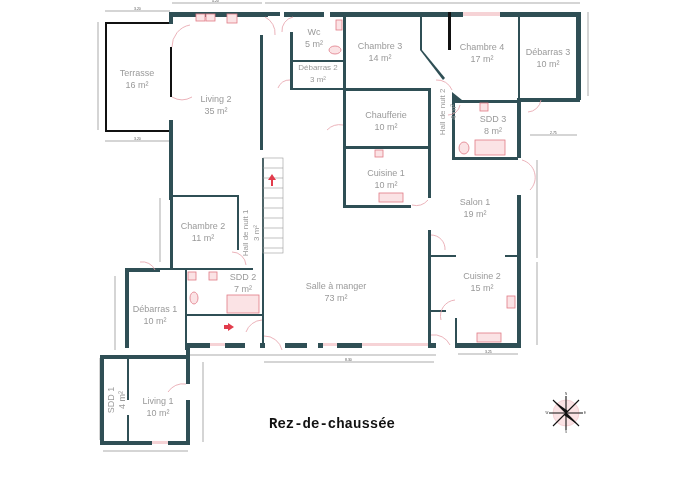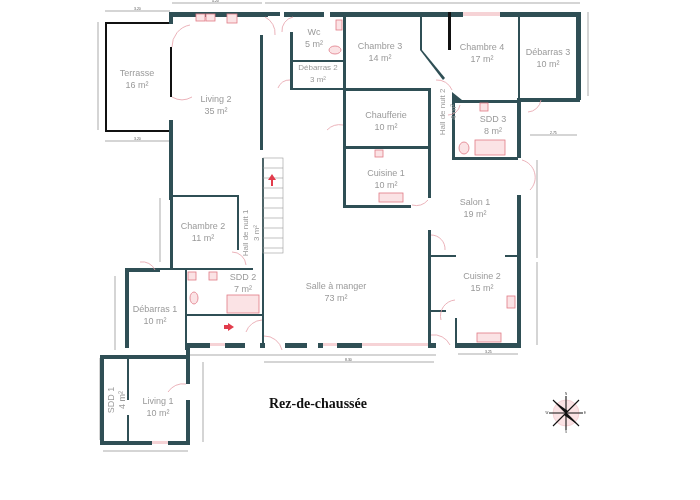--- a/index.html
+++ b/index.html
@@ -9,21 +9,21 @@
   .thin-wall { fill: #111; }
   .door { fill: none; stroke: #e6a0a8; stroke-width: 0.8; }
   .window { fill: #f6d3d6; }
   .fixture { fill: #fbe3e5; stroke: #e07a86; stroke-width: 0.8; }
   .dim { stroke: #555; stroke-width: 0.5; fill: none; }
   .dimtxt { font-size: 3.5px; fill: #555; font-family: "Liberation Sans", sans-serif; }
   .room-name { font-size: 9px; fill: #9a9a9a; font-family: "Liberation Sans", sans-serif; text-anchor: middle; }
   .room-area { font-size: 9px; fill: #9a9a9a; font-family: "Liberation Sans", sans-serif; text-anchor: middle; }
   .stair { fill: none; stroke: #999; stroke-width: 0.6; }
   .arrow { fill: #e23c4c; }
-  #floor-title { position: absolute; left: 269px; top: 396px; font-size: 14px; font-weight: bold; color: #111; font-family: Liberation Serif, serif; }
+  #floor-title { position: absolute; left: 269px; top: 416px; font-size: 14px; font-weight: bold; color: #111; font-family: Liberation Mono, monospace; }
   #compass { position: absolute; left: 545px; top: 392px; width: 42px; height: 42px; }
 </style>
 </head>
 <body>
 
 <svg id="plan" viewBox="0 0 700 500">
 
   <g>
     <line class="dim" x1="105" y1="11" x2="170" y2="11"></line>
     <text class="dimtxt" x="134" y="10">3.20</text>

